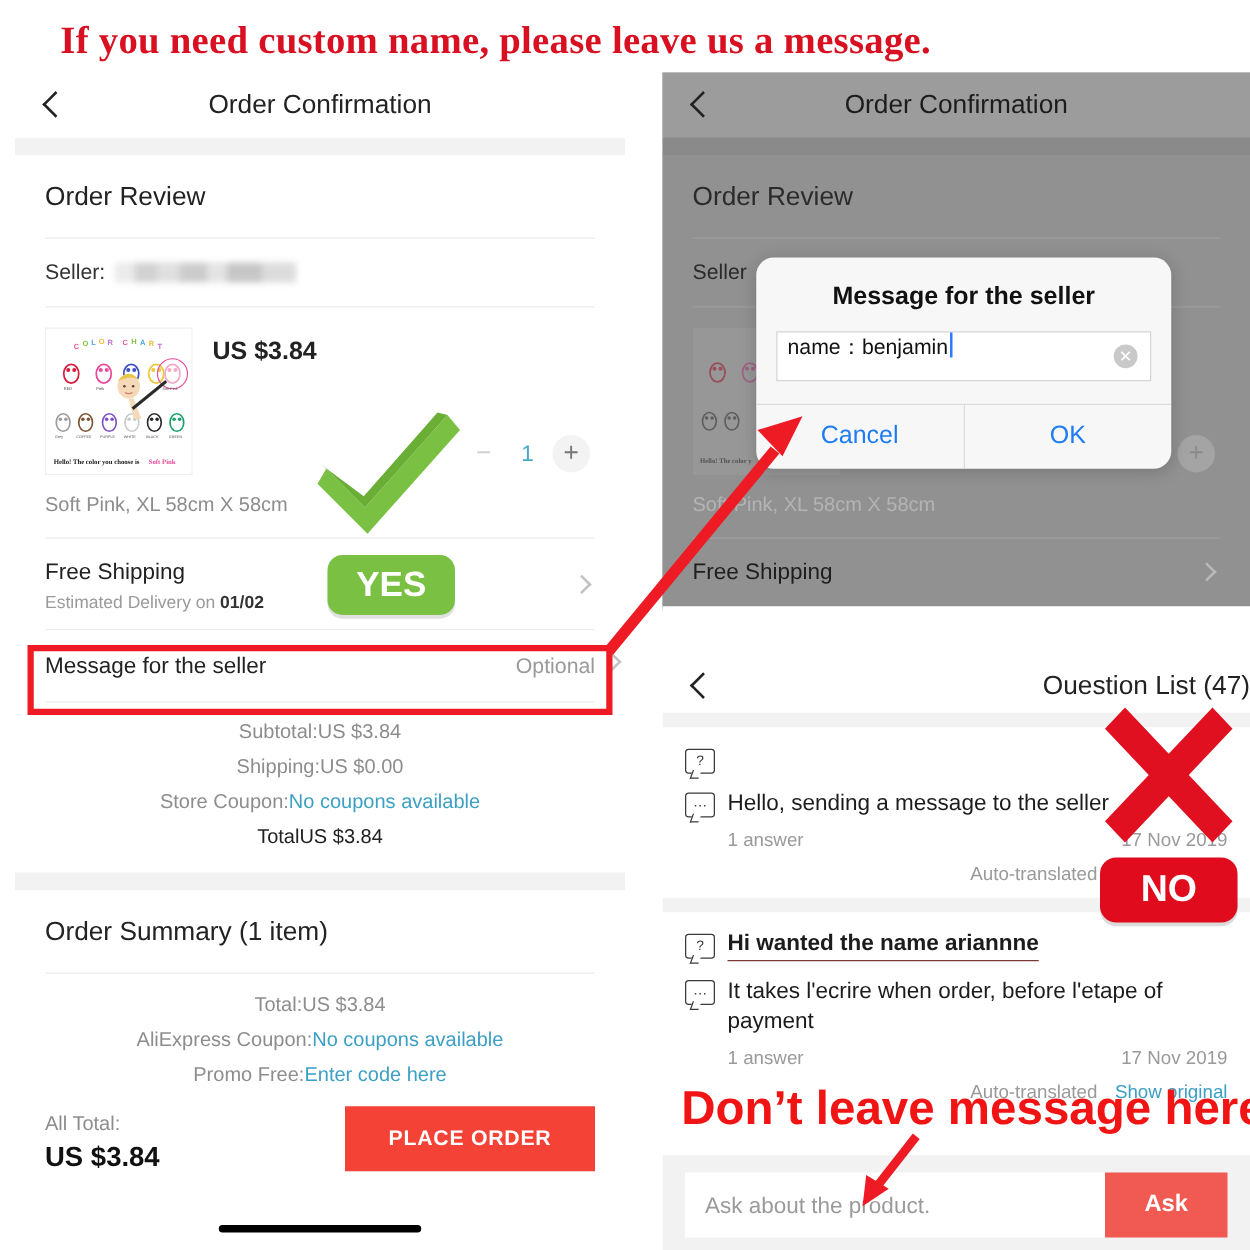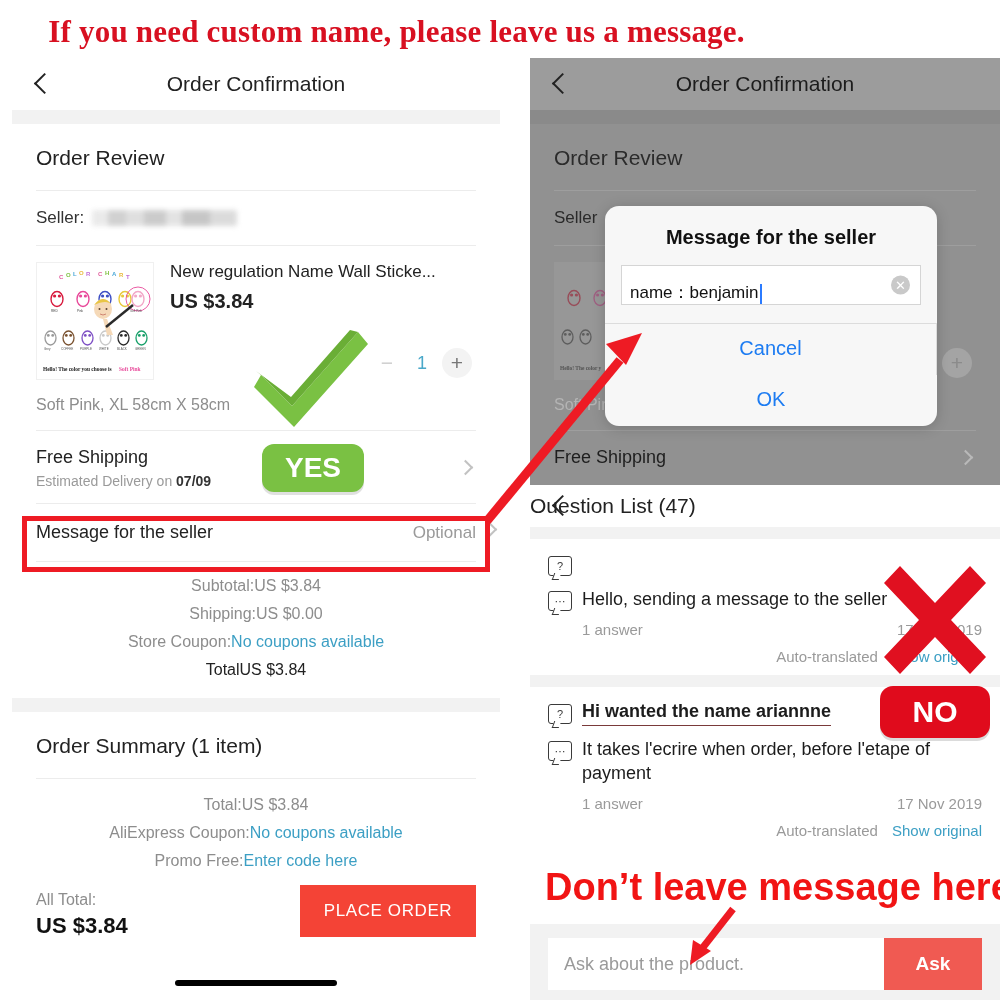--- a/index.html
+++ b/index.html
@@ -81,22 +81,22 @@
   .kv .k{ color:#8d8d8d; }
   .kv .v{ color:#8d8d8d; }
   .kv .v.link{ color:#3c9fc4; }
   .kv.total .k{ color:#222; }
   .kv.total .v{ color:#222; }
 
   .alltotal-wrap{ position:relative; padding-top:16px; }
   .alltotal-lbl{ font-size:16px; color:#8d8d8d; }
   .alltotal-val{ font-size:22px; font-weight:bold; color:#111; margin-top:4px; }
   .place-order{
-    position:absolute; right:0; top:10px; width:176px; height:52px; background:#f44336;
-    color:#fff; font-size:17px; font-weight:normal; letter-spacing:.6px;
+    position:absolute; right:0; top:10px; width:200px; height:52px; background:#f44336;
+    color:#fff; font-size:17px; font-weight:bold; letter-spacing:.6px;
     display:flex; align-items:center; justify-content:center;
   }
   .home-ind{
     position:absolute; left:50%; transform:translateX(-50%); bottom:14px;
     width:162px; height:6px; border-radius:3px; background:#000;
   }
 
   
   .phone-right{
     position:absolute; left:530px; top:58px; width:470px; height:430px;
@@ -120,39 +120,39 @@
   .rqbtn{ width:30px;height:30px;border-radius:50%;background:#a4a4a4;display:flex;align-items:center;justify-content:center;font-size:21px;color:#8b8b8b; }
 
   
   .dialog{
     position:absolute; left:75px; top:148px; width:332px; background:#f7f7f7;
     border-radius:14px; overflow:hidden; box-shadow:0 2px 14px rgba(0,0,0,.18);
   }
   .dlg-title{ text-align:center; font-size:20px; font-weight:bold; color:#111; padding:20px 10px 16px; }
   .dlg-input{
     margin:0 16px 18px; height:40px; background:#fff; border:1px solid #d5d5d5;
-    display:flex; align-items:flex-end; padding:0 8px; position:relative;
+    display:flex; align-items:flex-start; padding:0 8px; position:relative;
   }
   .dlg-input .txt{ font-size:17px; color:#111; white-space:nowrap; }
   .caret{ display:inline-block; width:2px; height:20px; background:#2b7bff; margin-left:1px; vertical-align:-4px; }
   .clear-ico{
     position:absolute; right:10px; top:50%; transform:translateY(-50%);
     width:19px; height:19px; border-radius:50%; background:#c9c9c9;
     display:flex; align-items:center; justify-content:center; color:#fff; font-size:13px; line-height:1;
   }
-  .dlg-btns{ display:flex; border-top:1px solid #dcdcdc;flex-direction:column; }
+  .dlg-btns{ display:flex; border-top:1px solid #dcdcdc; }
   .dlg-btn{ flex:1; text-align:center; font-size:20px; color:#1d7cf2; padding:13px 0 15px; }
   .dlg-btn.cancel{ border-right:1px solid #dcdcdc; }
 
   
   .qpanel{
     position:absolute; left:530px; top:485px; width:470px; height:515px;
     background:#fff; overflow:hidden;
   }
-  .qnav{ height:42px; background:#fff; display:flex; align-items:center; justify-content:flex-start; position:relative; }
+  .qnav{ height:42px; background:#fff; display:flex; align-items:center; justify-content:flex-end; position:relative;margin-top:43px; }
   .qnav .title{ font-size:21px; color:#222; }
   .qgap{ height:12px; background:#f2f2f2; }
   .qitem{ padding:14px 18px 10px; background:#fff; position:relative; }
   .qline{ display:flex; align-items:flex-start; gap:10px; }
   .ic-q, .ic-a{
     flex:0 0 auto; width:24px; height:20px; border:1.6px solid #3a3a3a; border-radius:3px;
     position:relative; display:flex; align-items:center; justify-content:center;
     font-size:11px; color:#3a3a3a; margin-top:3px;
   }
   .ic-q::after, .ic-a::after{
@@ -312,36 +312,35 @@
               <circle cx="13.5" cy="12" r="1" fill="#5a4030"></circle>
             <path d="M7 17 Q10 19 13 17" stroke="#c97a6a" stroke-width="0.9" fill="none"></path>
             <path d="M10 22 L14 38 L20 38 L14 22Z" fill="#f5d9b8"></path>
             <line x1="13" y1="30" x2="40" y2="8" stroke="#2a2a2a" stroke-width="2.4"></line>
           </g>
           <text x="6" y="108" font-size="5.4" font-weight="bold" fill="#1a1a1a" font-family="Liberation Serif">Hello! The color you choose is</text>
           <text x="82" y="108" font-size="5.4" font-weight="bold" fill="#e8499a" font-family="Liberation Serif">Soft Pink</text>
         </svg>
       </div>
       <div class="prod-info">
-        <div class="prod-name">New regulation Name Wall Sticke...</div>
         <div class="prod-price">US $3.84</div>
       </div>
       <div class="qty">
         <div class="qbtn minus">−</div>
         <div class="qnum">1</div>
         <div class="qbtn">+</div>
       </div>
     </div>
 
     <div class="variant">Soft Pink, XL 58cm X 58cm</div>
     <div class="hr"></div>
 
     <div class="row-link">
       <div class="main">Free Shipping</div>
-      <div class="sub"><span>Estimated Delivery on </span><b>07/09</b></div>
+      <div class="sub"><span>Estimated Delivery on </span><b>01/02</b></div>
       <div class="chev"></div>
     </div>
     <div class="hr"></div>
 
     <div class="msg-row">
       <div class="lbl">Message for the seller</div>
       <div class="opt">Optional</div>
       <div class="chev"></div>
     </div>
     <div class="hr"></div>

